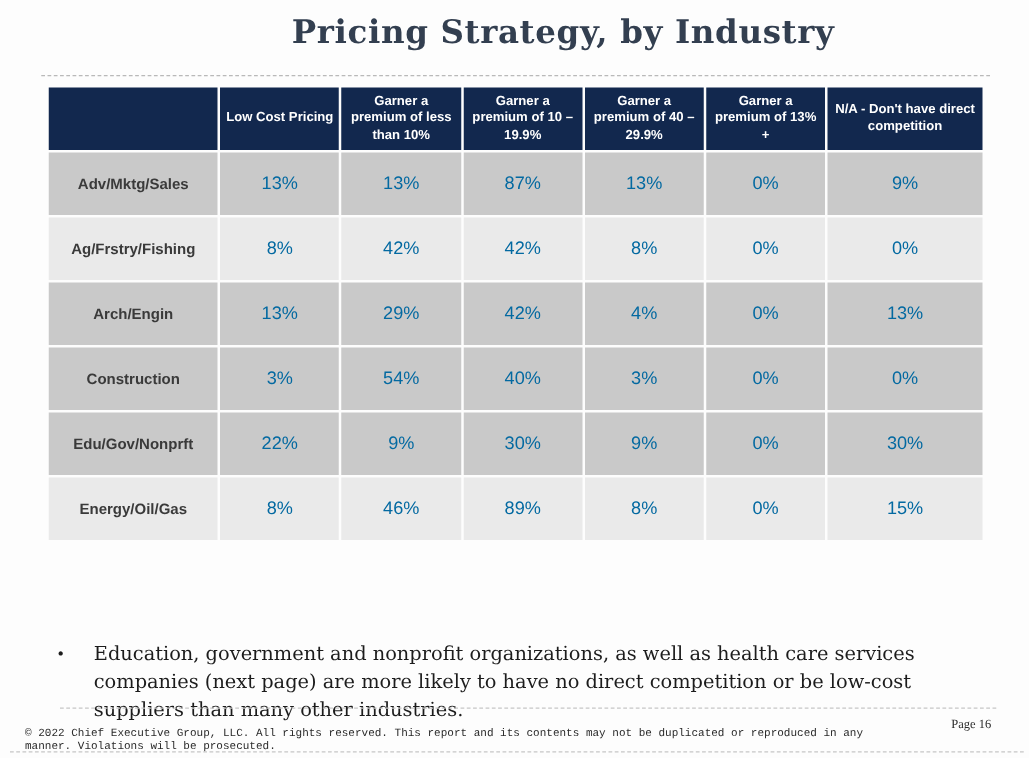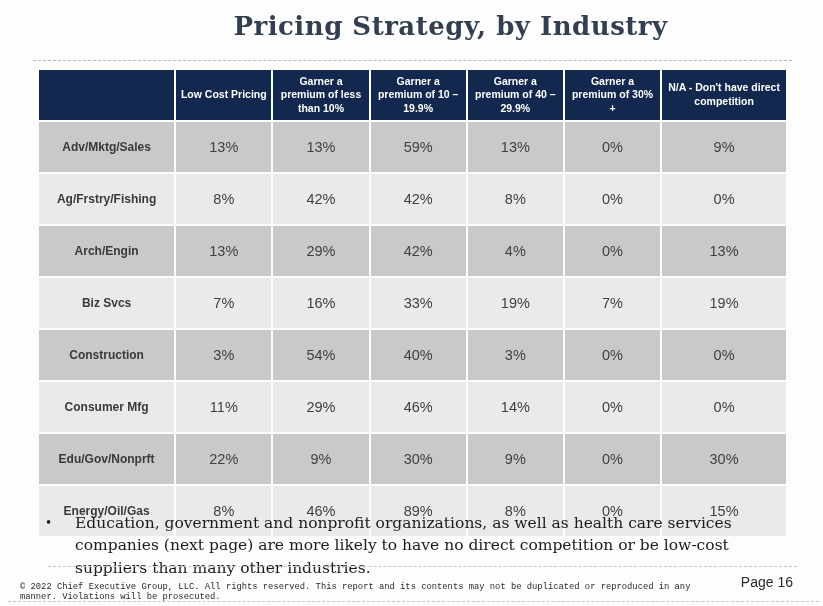--- a/index.html
+++ b/index.html
@@ -26,21 +26,21 @@
   col.c-label{width:18.4%;}
   col.c-data{width:12.95%;}
   col.c-last{width:16.85%;}
   th{
     background:#12284e;color:#ffffff;
     font-size:10.5px;font-weight:bold;line-height:1.3;
     height:46px;padding:2px 3px;text-align:center;vertical-align:middle;
   }
   td{
     height:46px;text-align:center;vertical-align:middle;
-    color:#404040;padding:2px 4px;
+    color:#0369a1;padding:2px 4px;
   }
   tr.dark td{background:#c9c9c9;}
   tr.light td{background:#eaeaea;text-align:center;}
   td.row-label{font-weight:bold;font-size:12px;color:#3a3a3a;}
   td.value{font-size:14.5px;}
   .bullet-item{
     position:absolute;top:512px;left:45px;right:28px;
     display:flex;
     font-family:"DejaVu Serif","Liberation Serif",serif;
     font-size:15.5px;line-height:1.45;color:#1c1c1c;
@@ -50,22 +50,22 @@
     position:absolute;top:566px;left:48px;right:26px;
     border-top:1px dashed #c6c6c6;height:0;
   }
   .copyright-text{
     position:absolute;top:582px;left:20px;width:700px;
     font-family:Liberation Mono, monospace;
     font-size:8.8px;color:#2a2a2a;
   }
   .page-number{
     position:absolute;top:574px;right:30px;
-    font-family:Liberation Sans, sans-serif;
-    font-size:14px;color:#2a2a2a;text-align:right;
+    font-family:Liberation Serif, serif;
+    font-size:10px;color:#2a2a2a;text-align:right;
   }
   .bottom-divider{
     position:absolute;top:601px;left:8px;right:4px;
     border-top:1px dashed #c6c6c6;height:0;
   }
 </style>
 </head>
 <body>
 
 <div class="slide">
@@ -85,30 +85,30 @@
           <col class="c-data">
           <col class="c-last">
       </colgroup>
       <thead>
         <tr>
             <th></th>
             <th>Low Cost Pricing</th>
             <th>Garner a premium of less than 10%</th>
             <th>Garner a premium of 10 – 19.9%</th>
             <th>Garner a  premium of 40 – 29.9%</th>
-            <th>Garner a premium of 30% +</th>
+            <th>Garner a premium of 13% +</th>
             <th>N/A - Don't have direct competition</th>
           </tr>
       </thead>
       <tbody>
           <tr class="dark">
             <td class="row-label">Adv/Mktg/Sales</td>
             <td class="value">13%</td>
             <td class="value">13%</td>
-            <td class="value">59%</td>
+            <td class="value">87%</td>
             <td class="value">13%</td>
             <td class="value">0%</td>
             <td class="value">9%</td>
           </tr>
           <tr class="light">
             <td class="row-label">Ag/Frstry/Fishing</td>
             <td class="value">8%</td>
             <td class="value">42%</td>
             <td class="value">42%</td>
             <td class="value">8%</td>
@@ -117,44 +117,26 @@
           </tr>
           <tr class="dark">
             <td class="row-label">Arch/Engin</td>
             <td class="value">13%</td>
             <td class="value">29%</td>
             <td class="value">42%</td>
             <td class="value">4%</td>
             <td class="value">0%</td>
             <td class="value">13%</td>
           </tr>
-          <tr class="light">
-            <td class="row-label">Biz Svcs</td>
-            <td class="value">7%</td>
-            <td class="value">16%</td>
-            <td class="value">33%</td>
-            <td class="value">19%</td>
-            <td class="value">7%</td>
-            <td class="value">19%</td>
-          </tr>
           <tr class="dark">
             <td class="row-label">Construction</td>
             <td class="value">3%</td>
             <td class="value">54%</td>
             <td class="value">40%</td>
             <td class="value">3%</td>
-            <td class="value">0%</td>
-            <td class="value">0%</td>
-          </tr>
-          <tr class="light">
-            <td class="row-label">Consumer Mfg</td>
-            <td class="value">11%</td>
-            <td class="value">29%</td>
-            <td class="value">46%</td>
-            <td class="value">14%</td>
             <td class="value">0%</td>
             <td class="value">0%</td>
           </tr>
           <tr class="dark">
             <td class="row-label">Edu/Gov/Nonprft</td>
             <td class="value">22%</td>
             <td class="value">9%</td>
             <td class="value">30%</td>
             <td class="value">9%</td>
             <td class="value">0%</td>

